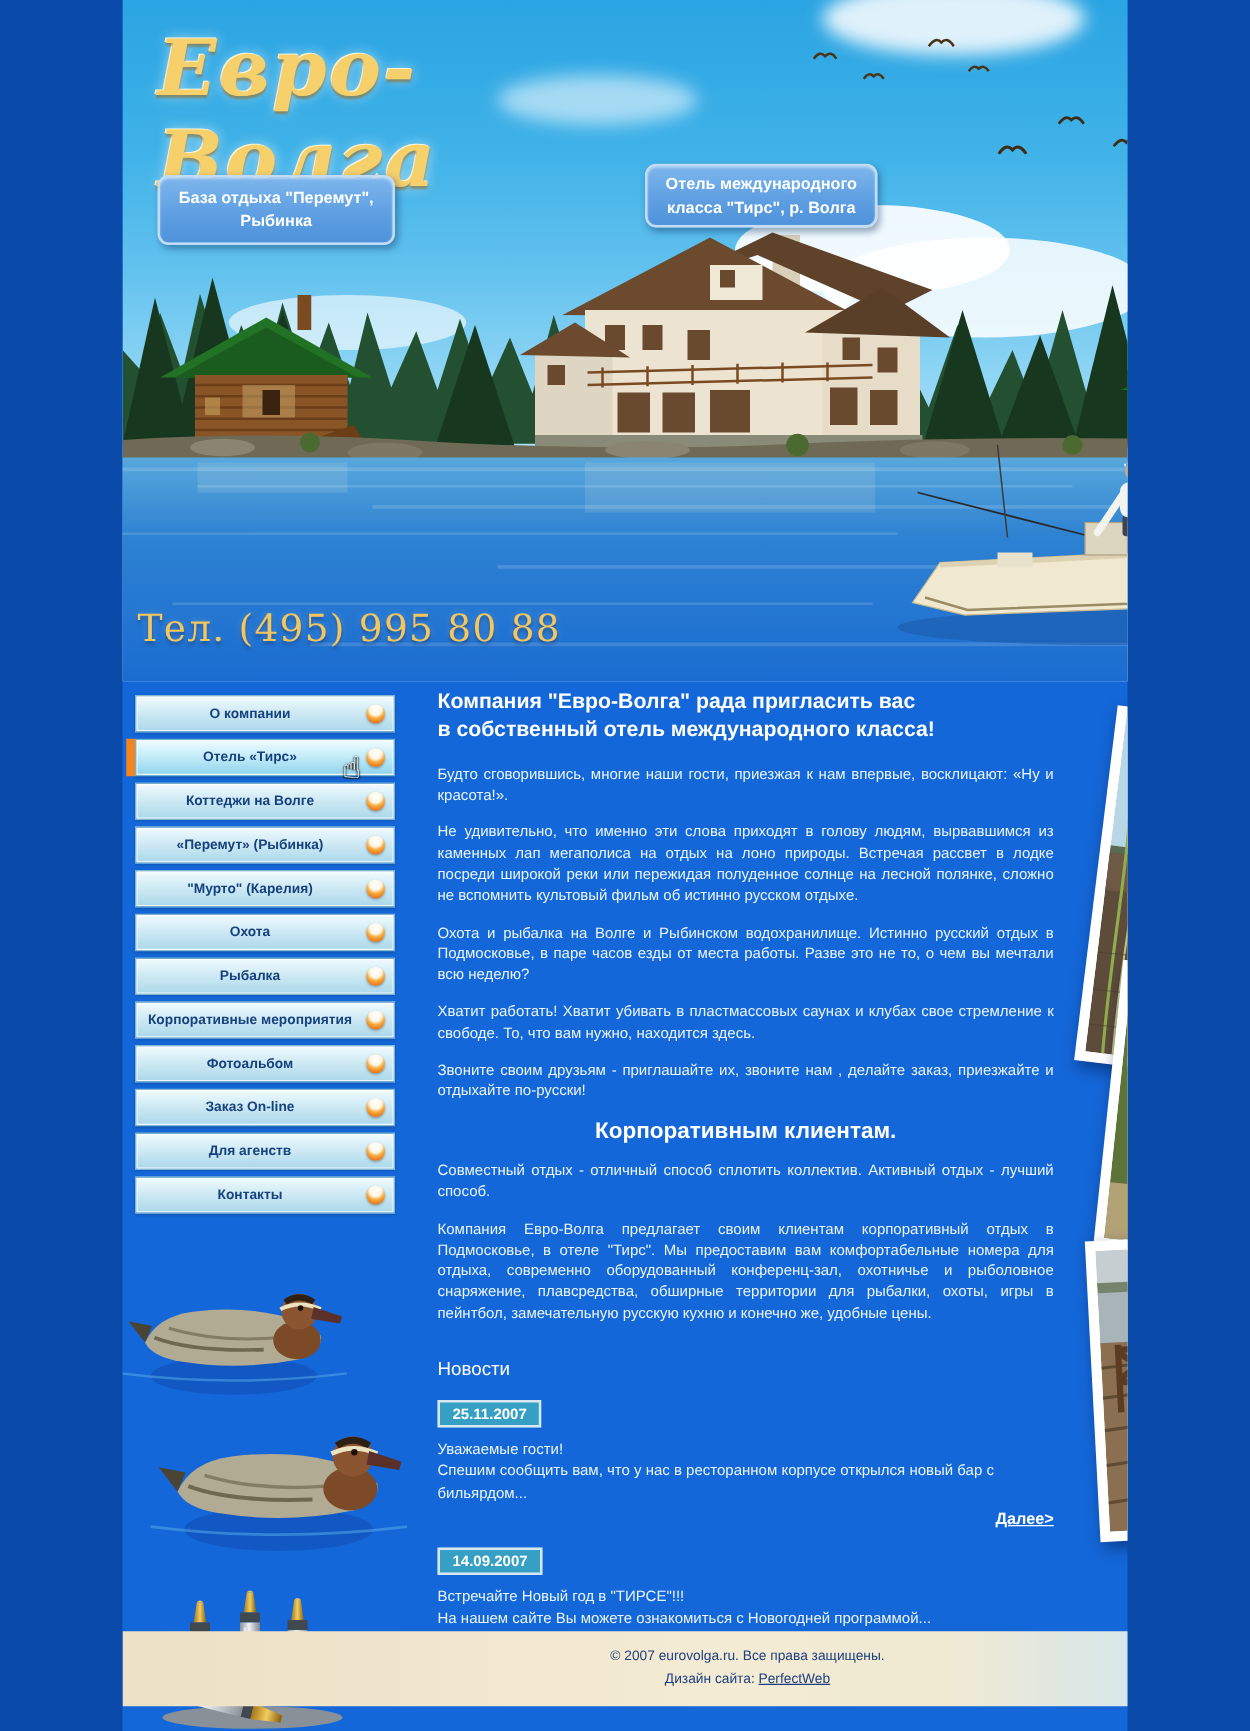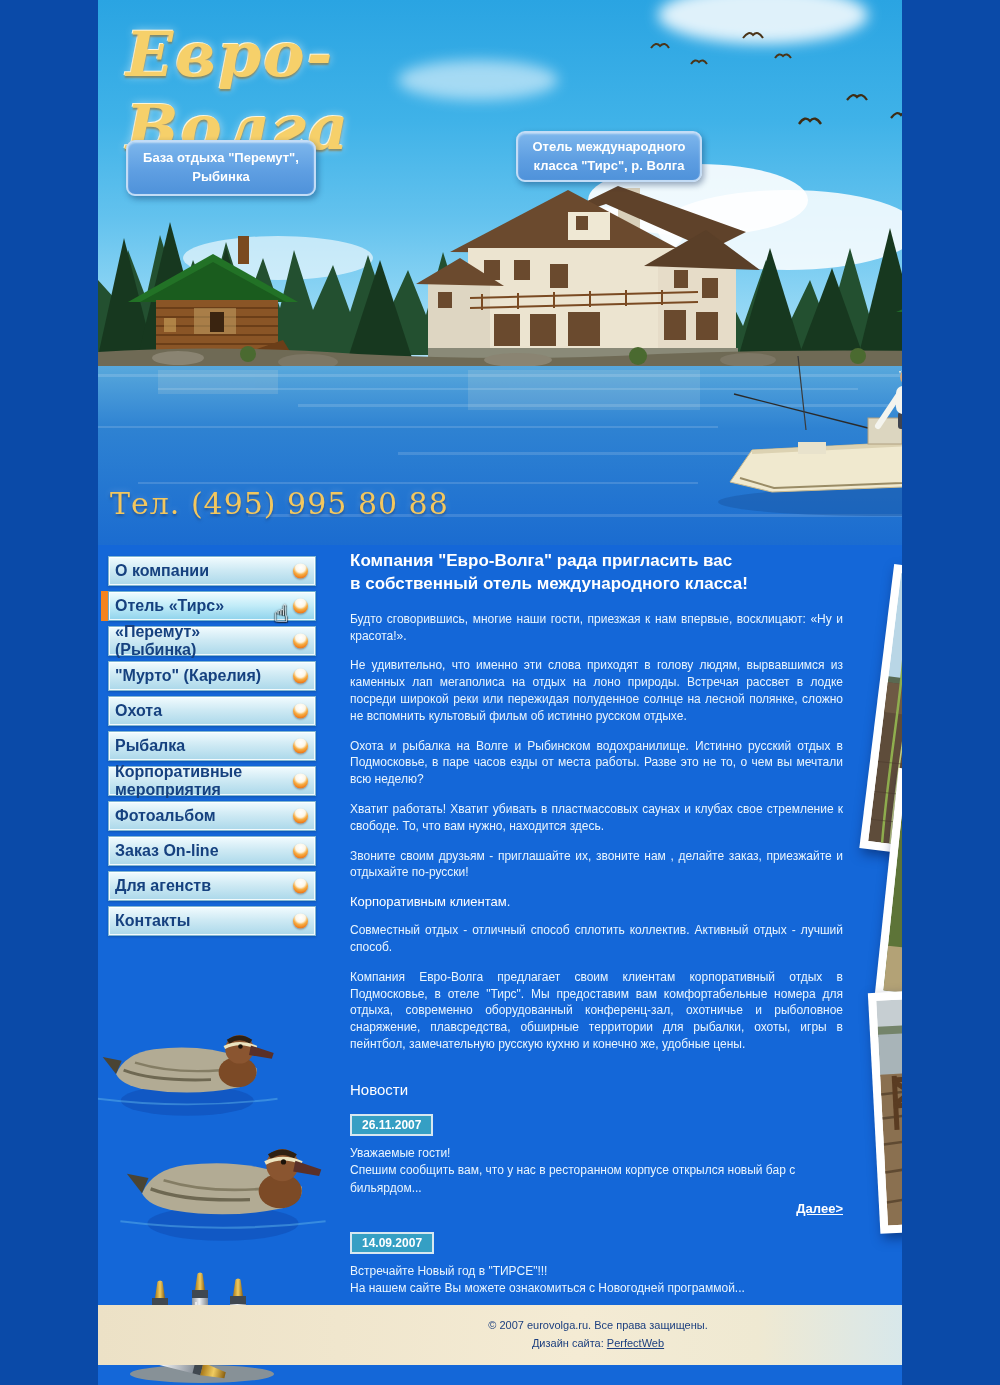--- a/index.html
+++ b/index.html
@@ -25,35 +25,35 @@
   .hl-3{left:812px;top:88px;width:184px;height:62px;}
   .bird{position:absolute;}
   .phone{position:absolute;left:12px;top:486px;font-family:"DejaVu Serif",serif;
         font-size:30px;color:#f3c75e;letter-spacing:1px;
         text-shadow:0 2px 3px rgba(10,50,110,.6), 0 0 6px rgba(255,255,255,.25);}
   
   .menu{position:absolute;left:10px;top:556px;width:208px;}
   .menu-item{position:relative;height:30px;margin-bottom:5px;box-sizing:border-box;
         background:linear-gradient(180deg,#f1fbfe 0%,#cfeaf4 45%,#abd8ea 100%);
         border:1px solid #7fb6d2;box-shadow:inset 0 0 0 1px rgba(255,255,255,.85), 0 1px 2px rgba(0,40,90,.3);
-        display:flex;align-items:center;justify-content:flex-start;
-        padding:0 30px 0 6px;color:#16417f;font-size:16px;font-weight:bold;cursor:pointer;}
+        display:flex;align-items:center;justify-content:center;
+        padding:0 30px 0 6px;color:#16417f;font-size:11px;font-weight:bold;cursor:pointer;}
   .menu-item .bullet{position:absolute;right:7px;top:50%;transform:translateY(-50%);
         width:15px;height:15px;border-radius:50%;
         background:radial-gradient(circle at 50% 26%,#ffffff 0%,#fdf6e6 36%,#f7ae42 54%,#e8690e 86%,#d25806 100%);
         box-shadow:0 1px 2px rgba(0,0,0,.35);}
   .menu-item.active{background:linear-gradient(180deg,#f0fcff 0%,#c2ecf8 48%,#8fd3ec 100%);border-color:#6cb0d2;}
   .menu-item.active::before{content:"";position:absolute;left:-8px;top:-1px;bottom:-1px;width:7px;background:#f5831e;}
   .cursor-icon{position:absolute;left:176px;top:600px;z-index:6;font-size:24px;color:#fff;
         font-family:"DejaVu Sans",sans-serif;
         text-shadow:0 0 2px #1a1a1a,1px 1px 1px #1a1a1a,-1px 1px 1px #1a1a1a;}
   
   .content{position:absolute;left:252px;top:550px;width:493px;}
   .h1{color:#fff;font-weight:bold;font-size:17px;line-height:1.35;margin:0 0 15px;white-space:pre-line;}
-  .h2{color:#fff;font-weight:normal;font-size:13px;margin:6px 0 13px;}
+  .h2{color:#fff;font-weight:bold;font-size:18px;margin:6px 0 13px;text-align:center;}
   .p{color:#e9f5fe;font-size:12px;line-height:1.4;text-align:justify;margin:0 0 13px;}
   .news-title{color:#fff;font-size:15px;margin:28px 0 16px;}
   .date-badge{display:inline-block;background:#359fc4;border:2px solid #d6e7f0;
         color:#fff;font-weight:bold;font-size:12px;padding:2px 10px;margin-bottom:9px;}
   .news-text{color:#e9f5fe;font-size:12px;line-height:1.45;white-space:pre-line;margin:0 0 4px;}
   .more-link{display:block;text-align:right;color:#fff;font-weight:bold;font-size:13px;
         text-decoration:underline;margin:4px 0 16px;cursor:pointer;}
   .archive-link{display:block;text-align:right;color:#fff;font-weight:bold;font-size:13px;
         text-decoration:underline;margin-top:14px;cursor:pointer;}
   
@@ -300,20 +300,24 @@
   <nav class="menu">
     <div class="menu-item">
         <span>О компании</span>
         <span class="bullet"></span>
       </div>
     <div class="menu-item active">
         <span>Отель «Тирс»</span>
         <span class="bullet"></span>
       </div>
     <div class="menu-item">
+        <span>Коттеджи на Волге</span>
+        <span class="bullet"></span>
+      </div>
+    <div class="menu-item">
         <span>«Перемут» (Рыбинка)</span>
         <span class="bullet"></span>
       </div>
     <div class="menu-item">
         <span>"Мурто" (Карелия)</span>
         <span class="bullet"></span>
       </div>
     <div class="menu-item">
         <span>Охота</span>
         <span class="bullet"></span>
@@ -354,21 +358,21 @@
     <p class="p">Хватит работать! Хватит убивать в пластмассовых саунах и клубах свое стремление к свободе. То, что вам нужно, находится здесь.</p>
     <p class="p">Звоните своим друзьям -  приглашайте их, звоните нам , делайте заказ, приезжайте и отдыхайте по-русски!</p>
 
     <div class="h2">Корпоративным клиентам.</div>
     <p class="p">Совместный отдых - отличный способ сплотить коллектив. Активный отдых - лучший способ.</p>
     <p class="p">Компания Евро-Волга предлагает своим клиентам корпоративный отдых в Подмосковье, в отеле "Тирс". Мы предоставим вам комфортабельные номера для отдыха, современно оборудованный конференц-зал, охотничье и рыболовное снаряжение, плавсредства, обширные территории для рыбалки, охоты, игры в пейнтбол, замечательную русскую кухню  и  конечно же, удобные цены.</p>
 
     <div class="news-title">Новости</div>
 
     <div>
-      <span class="date-badge">26.11.2007</span>
+      <span class="date-badge">25.11.2007</span>
       <div class="news-text">Уважаемые гости!
 Спешим сообщить вам, что у нас в ресторанном корпусе открылся новый бар с бильярдом...</div>
       <a class="more-link">Далее&gt;</a>
     </div>
 
     <div>
       <span class="date-badge">14.09.2007</span>
       <div class="news-text">Встречайте Новый год в "ТИРСЕ"!!!
 На нашем сайте Вы можете ознакомиться с Новогодней программой...</div>
       <a class="more-link" style="margin-bottom:4px">Далее&gt;</a>

